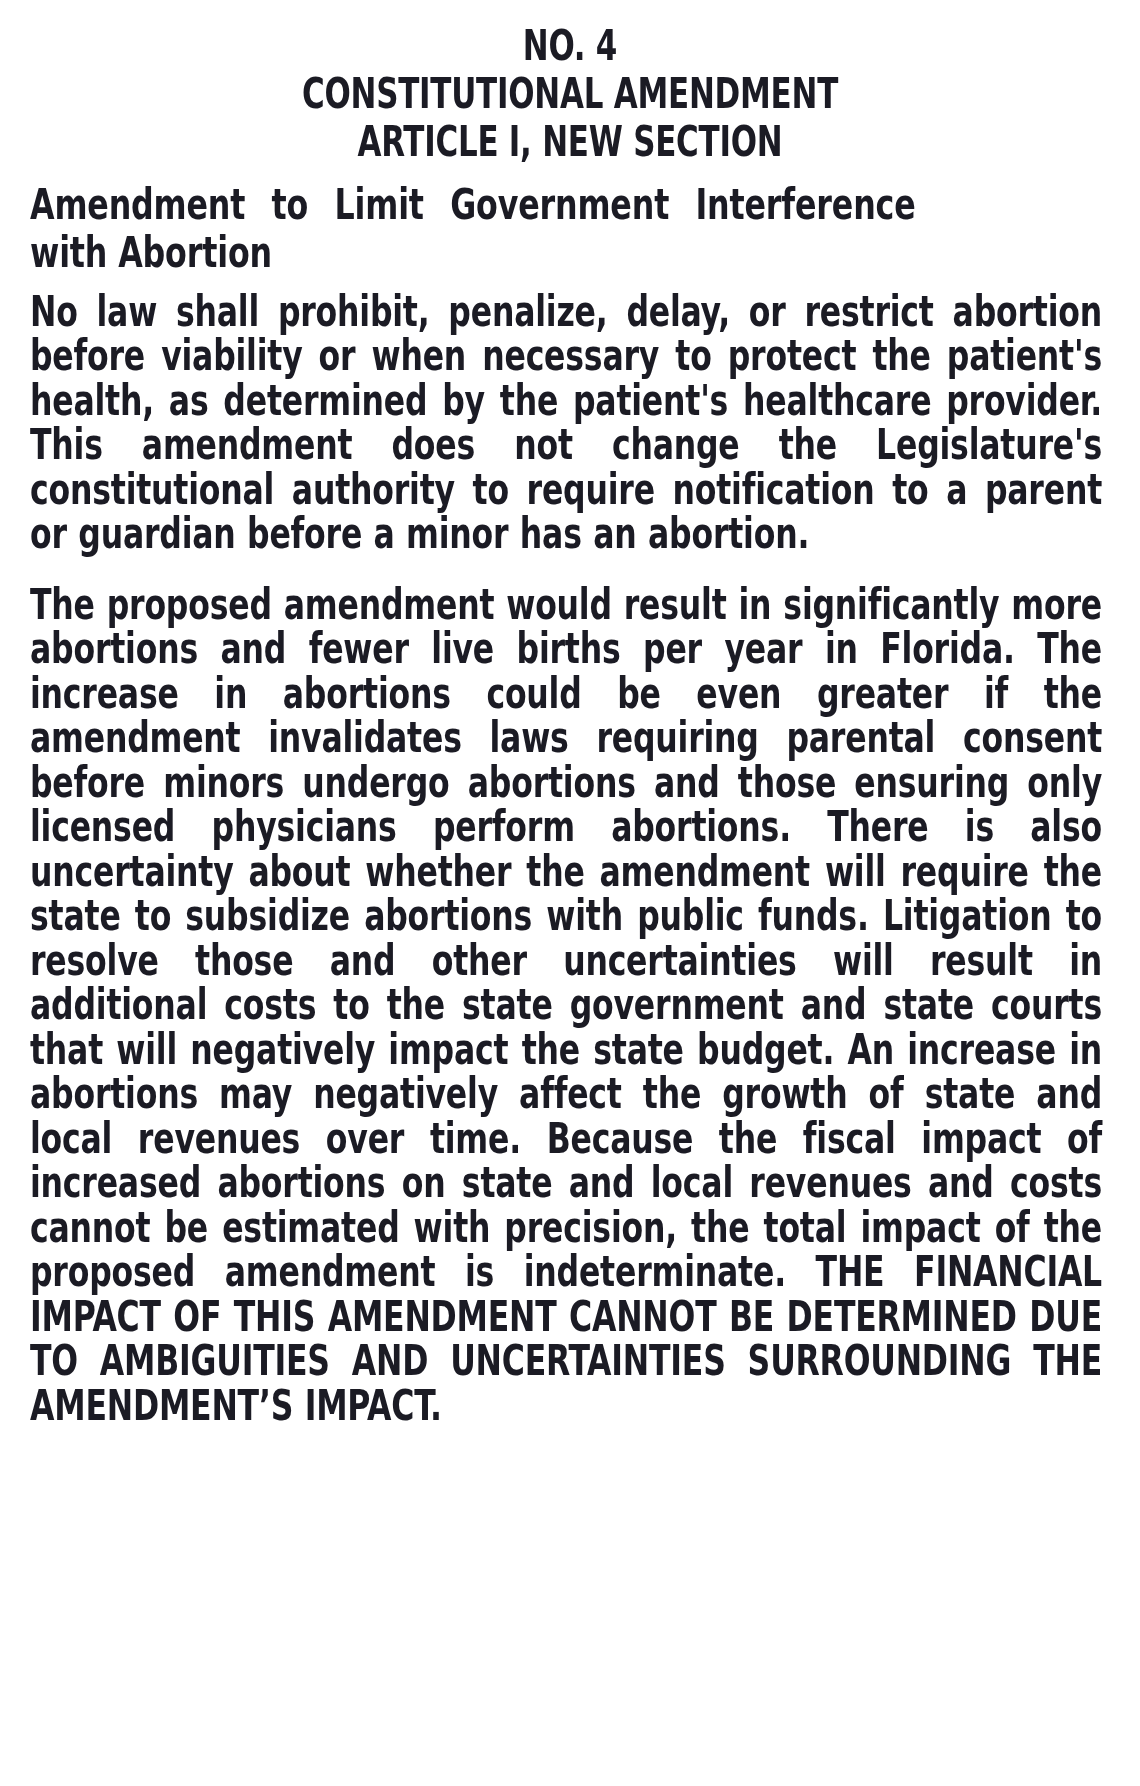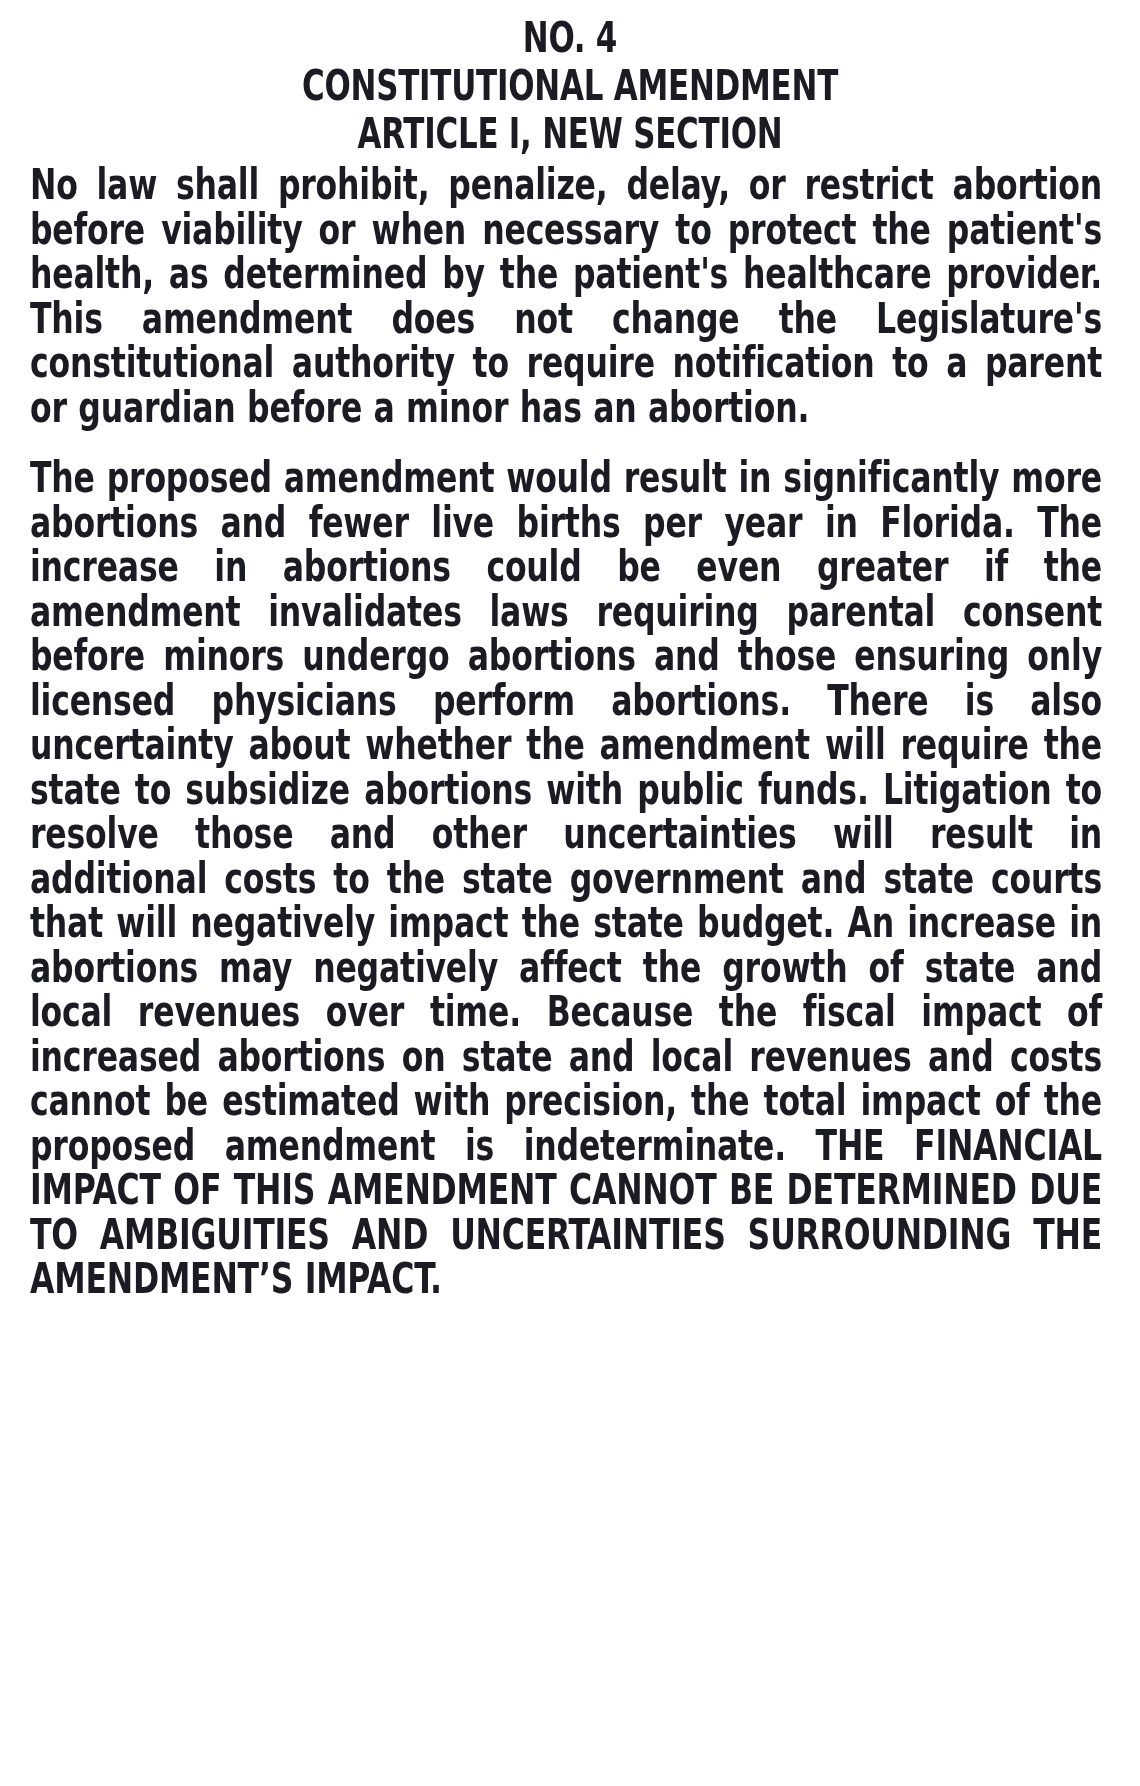--- a/index.html
+++ b/index.html
@@ -11,21 +11,21 @@
     width: 1140px;
     height: 1786px;
     font-family: "Liberation Sans Narrow", "DejaVu Sans Condensed", "Liberation Sans", sans-serif;
     color: #1b1b24;
     overflow: hidden;
   }
   #page {
     width: 1140px;
     height: 1786px;
     box-sizing: border-box;
-    padding: 14px 30px 0 30px;
+    padding: 22px 30px 0 30px;
     position: relative;
   }
 
   
   .masthead {
     text-align: center;
     font-weight: 700;
     letter-spacing: -0.3px;
     line-height: 1.08;
     margin: 0 0 6px 0;
@@ -95,20 +95,21 @@
 <body>
 
 <div id="page">
 
   <div class="masthead">
     <span class="masthead-line masthead-no">NO. 4</span>
     <span class="masthead-line masthead-amend">CONSTITUTIONAL AMENDMENT</span>
     <span class="masthead-line masthead-article">ARTICLE I, NEW SECTION</span>
   </div>
 
+  <h2 class="subtitle"><span class="squeeze">Amendment to Limit Government Interference with Abortion</span></h2>
 
   <p class="body-para"><span class="squeeze">No law shall prohibit, penalize, delay, or restrict abortion before viability or when necessary to protect the patient's health, as determined by the patient's healthcare provider. This amendment does not change the Legislature's constitutional authority to require notification to a parent or guardian before a minor has an abortion.</span></p>
 
   <div class="para-spacer"></div>
 
   <p class="body-para">
     <span class="squeeze"><span>The proposed amendment would result in significantly more abortions and fewer live births per year in Florida. The increase in abortions could be even greater if the amendment invalidates laws requiring parental consent before minors undergo abortions and those ensuring only licensed physicians perform abortions. There is also uncertainty about whether the amendment will require the state to subsidize abortions with public funds. Litigation to resolve those and other uncertainties will result in additional costs to the state government and state courts that will negatively impact the state budget. An increase in abortions may negatively affect the growth of state and local revenues over time. Because the fiscal impact of increased abortions on state and local revenues and costs cannot be estimated with precision, the total impact of the proposed amendment is indeterminate. </span><span class="emphasis-caps">THE FINANCIAL IMPACT OF THIS AMENDMENT CANNOT BE DETERMINED DUE TO AMBIGUITIES AND UNCERTAINTIES SURROUNDING THE AMENDMENT’S IMPACT.</span></span>
   </p>
 
 </div>

